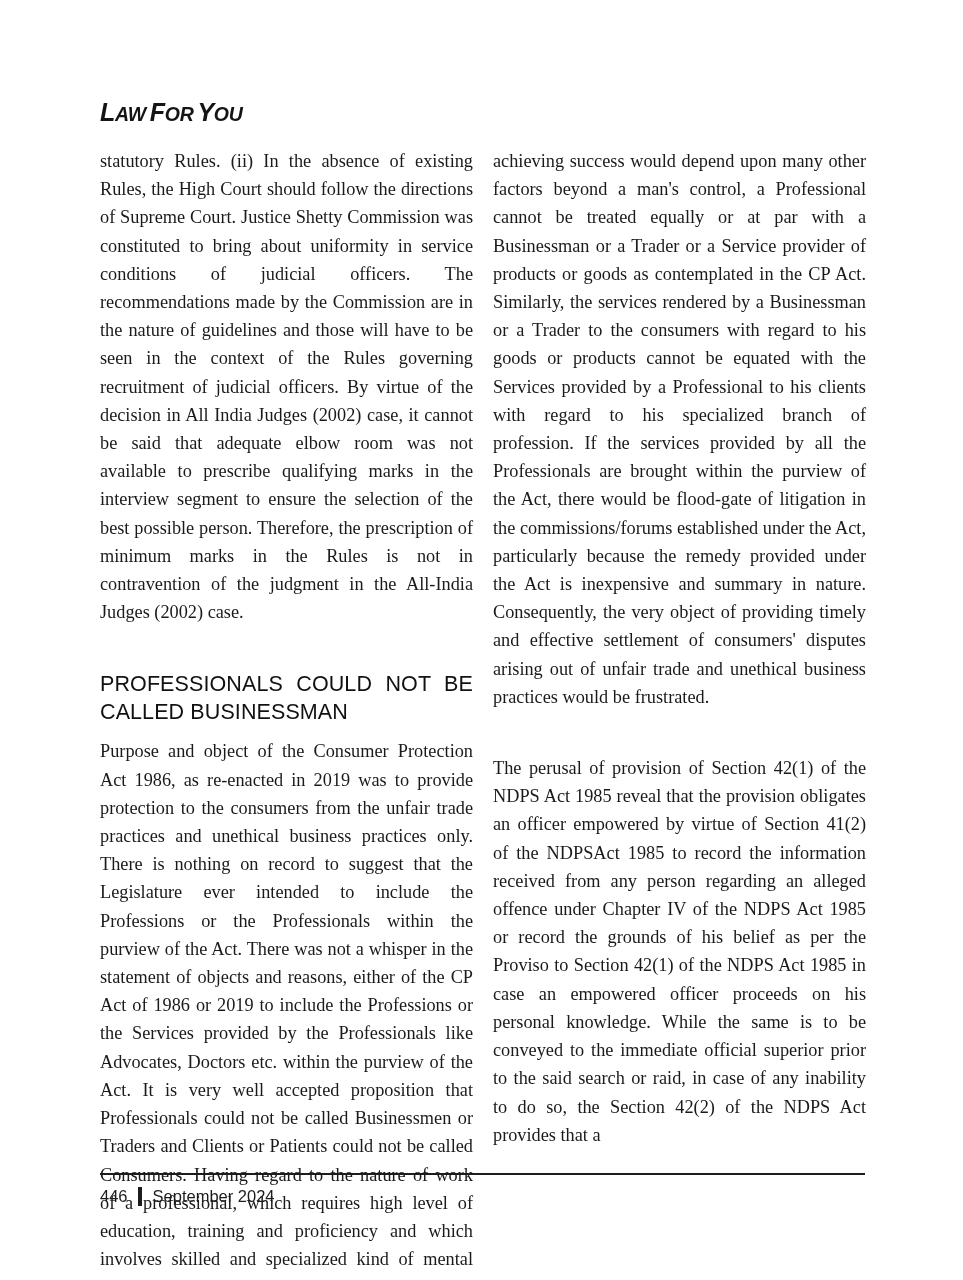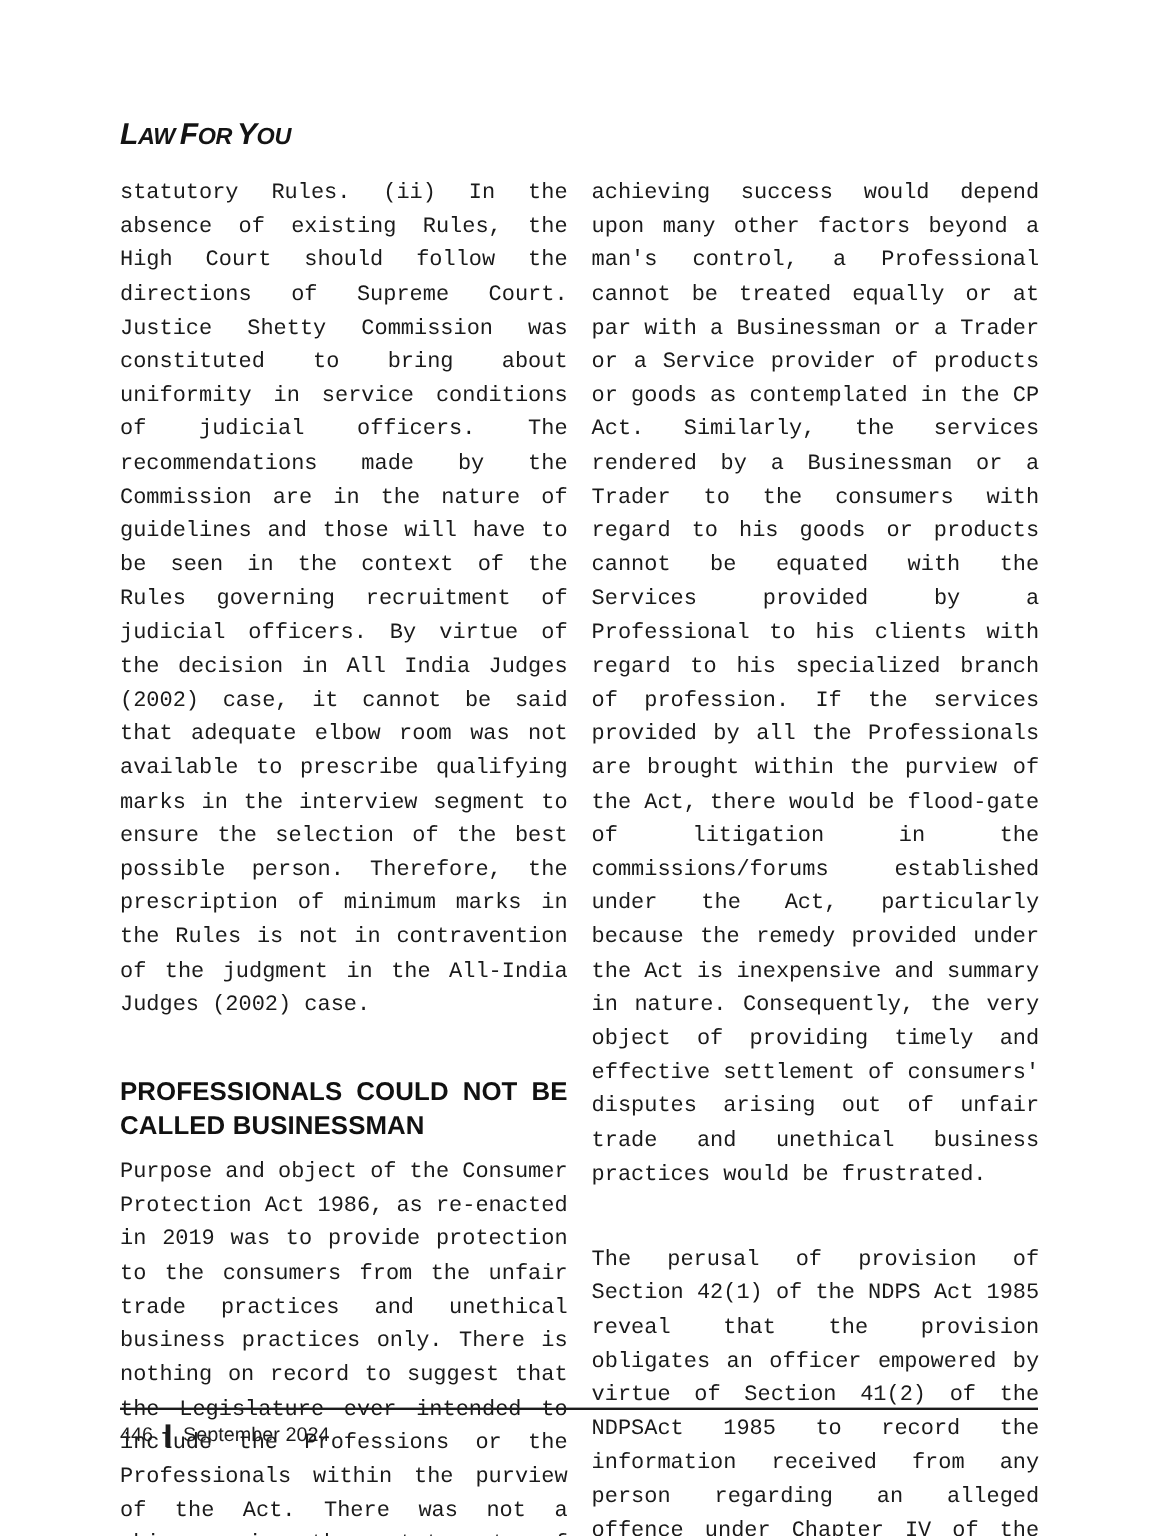--- a/index.html
+++ b/index.html
@@ -50,21 +50,20 @@
   }
 
   p.body {
     margin: 0;
     font-size: 18.3px;
     line-height: 28.2px;
     text-align: justify;
     text-justify: inter-word;
     hyphens: none;
     color: #1a1a1a;
-    font-family: Liberation Mono, monospace;
   }
 
   
   .reference {
     margin: 11px 0 0 36px;
     font-size: 17.2px;
     line-height: 26.5px;
     text-align: justify;
     color: #1a1a1a;
   }
@@ -75,21 +74,21 @@
   .reference .ref-court {
     font-style: normal;
   }
   .reference .ref-cite {
     font-style: italic;
   }
 
   
   h2.section-heading {
     font-family: "Liberation Sans", sans-serif;
-    font-weight: bold;
+    font-weight: normal;
     font-size: 21.5px;
     line-height: 28px;
     letter-spacing: 0.1px;
     color: #111111;
     text-align: justify;
     text-align-last: left;
     margin: 0;
     padding: 0;
   }
   .gap-before-heading { height: 44px; }

